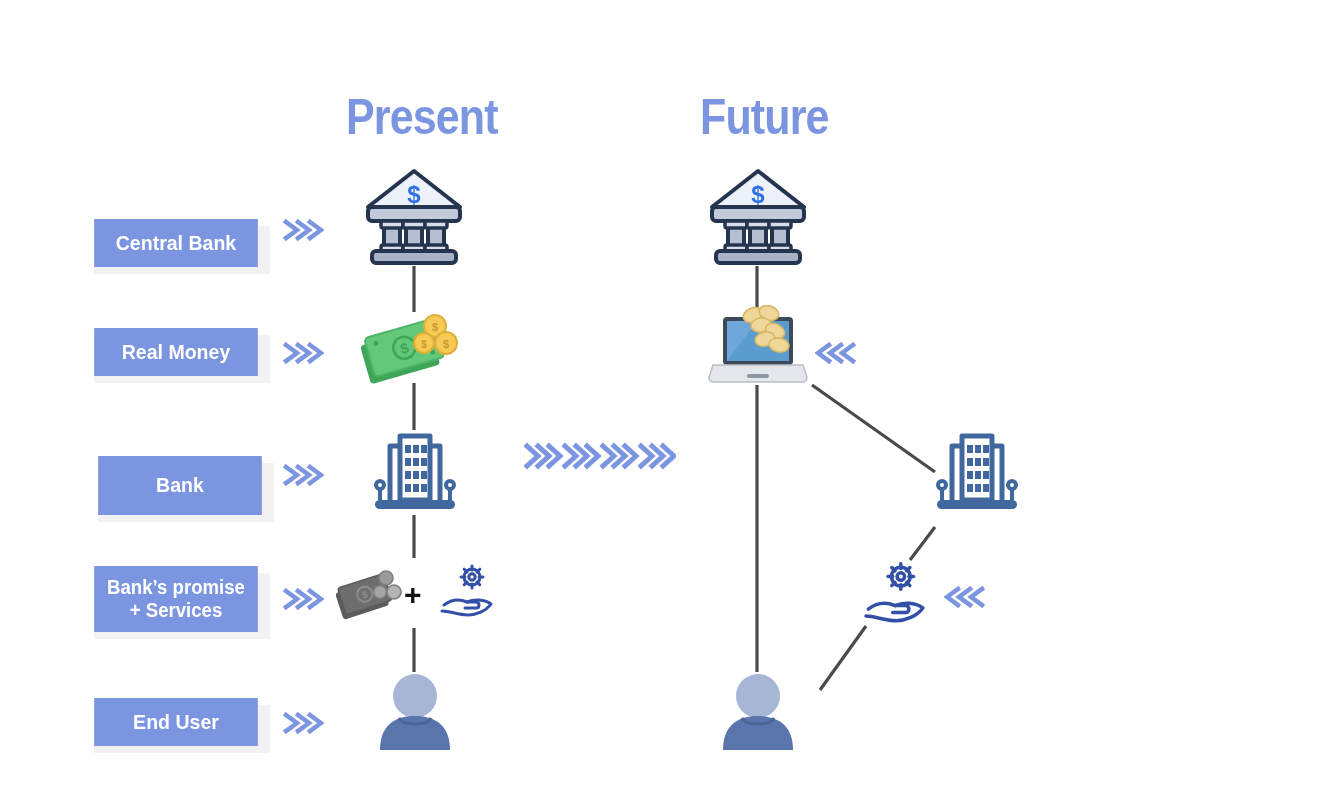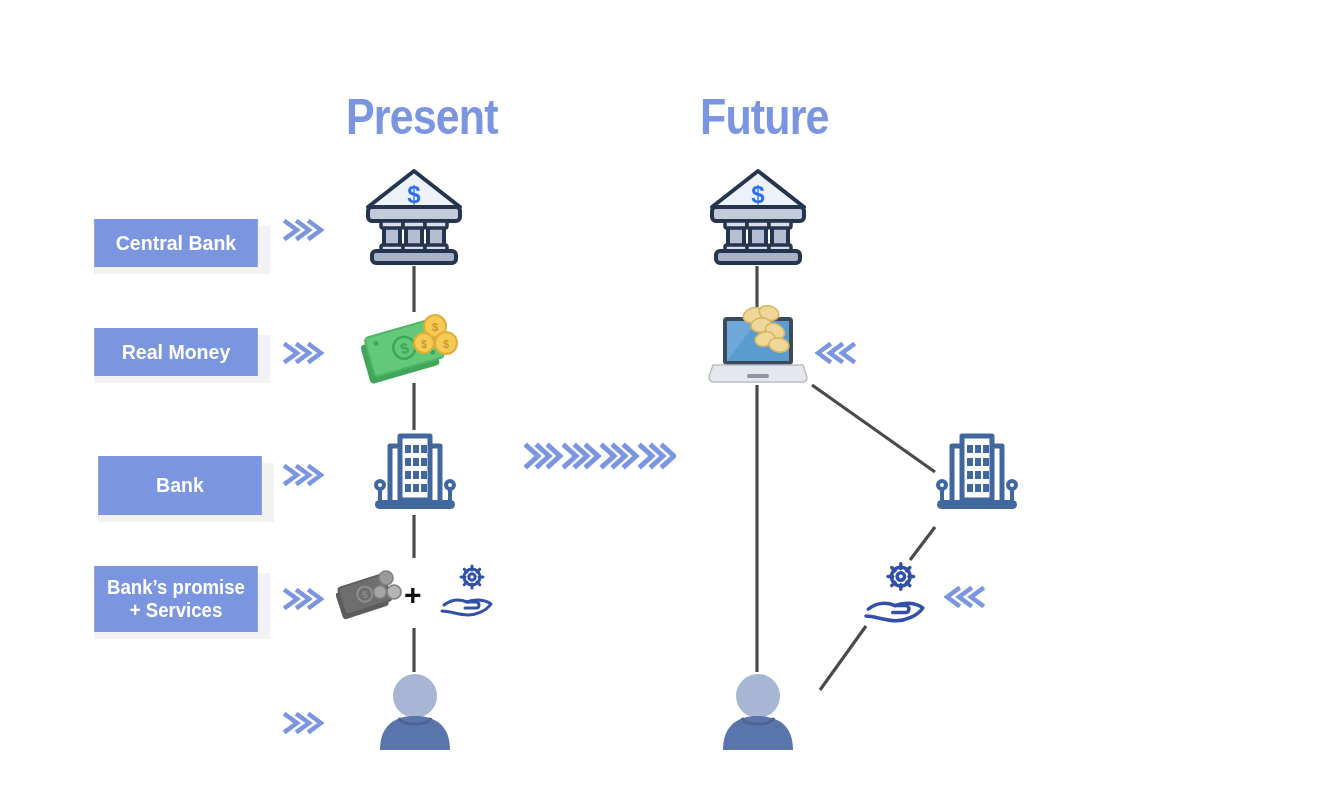--- a/index.html
+++ b/index.html
@@ -159,20 +159,24 @@
       <svg width="42" height="30" viewBox="0 0 42 30">
         <g fill="none" stroke="#7b95e0" stroke-width="4.5" stroke-linecap="square">
           <polyline points="4,7 15,15 4,23"></polyline>
           <polyline points="16,7 27,15 16,23"></polyline>
           <polyline points="28,7 39,15 28,23"></polyline>
         </g>
       </svg>
     </span>
   </div>
 
+  <div class="chip-wrap" style="left:88px; top:698px; width:176px; height:48px;">
+    <div class="chip-shadow"></div>
+    <div class="chip">End User</div>
+  </div>
   <div class="chev-group" style="left:282px; top:708px;">
     <span class="chev">
       <svg width="42" height="30" viewBox="0 0 42 30">
         <g fill="none" stroke="#7b95e0" stroke-width="4.5" stroke-linecap="square">
           <polyline points="4,7 15,15 4,23"></polyline>
           <polyline points="16,7 27,15 16,23"></polyline>
           <polyline points="28,7 39,15 28,23"></polyline>
         </g>
       </svg>
     </span>

